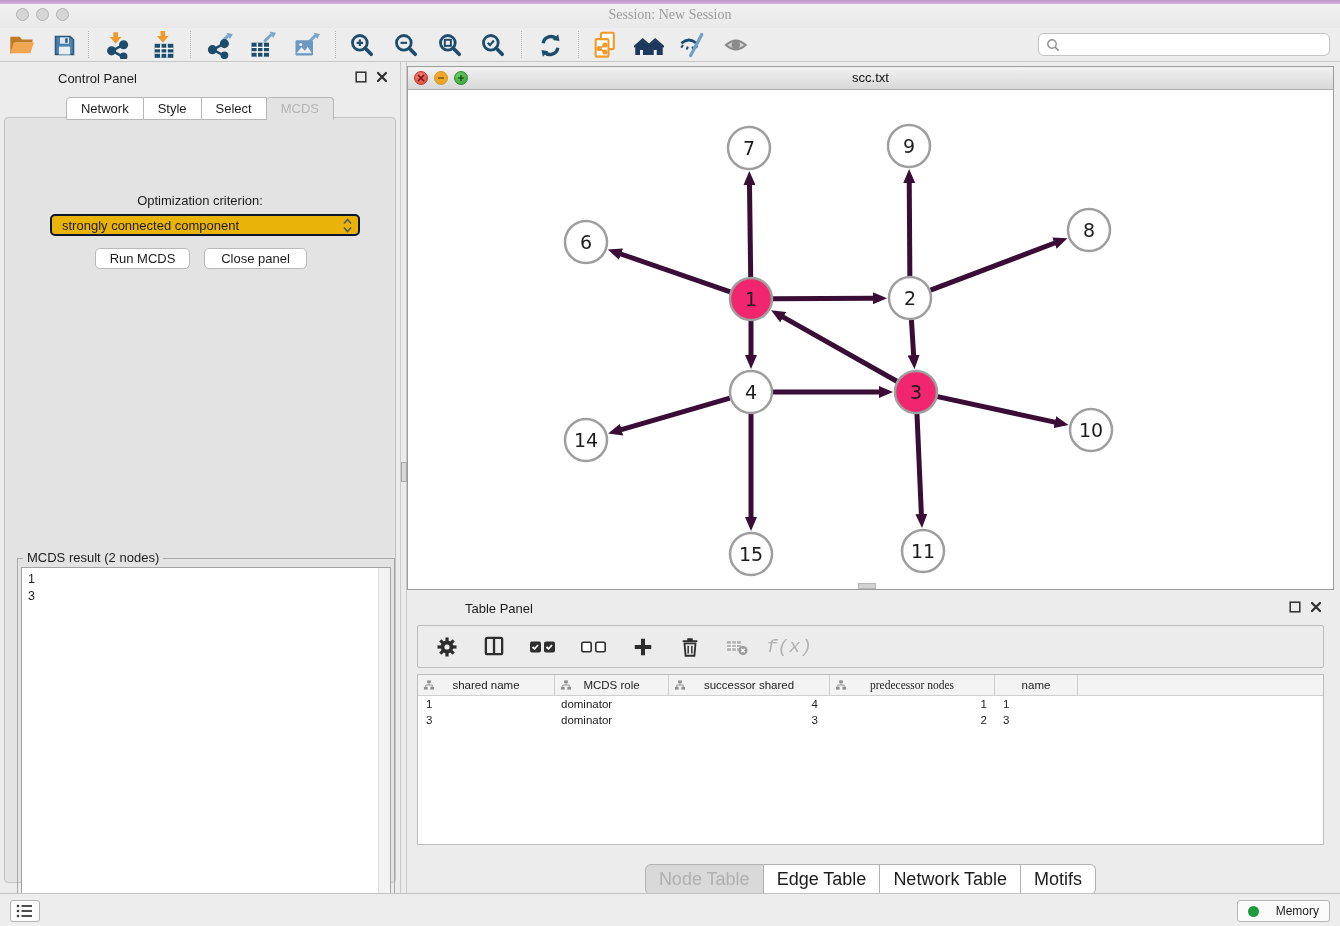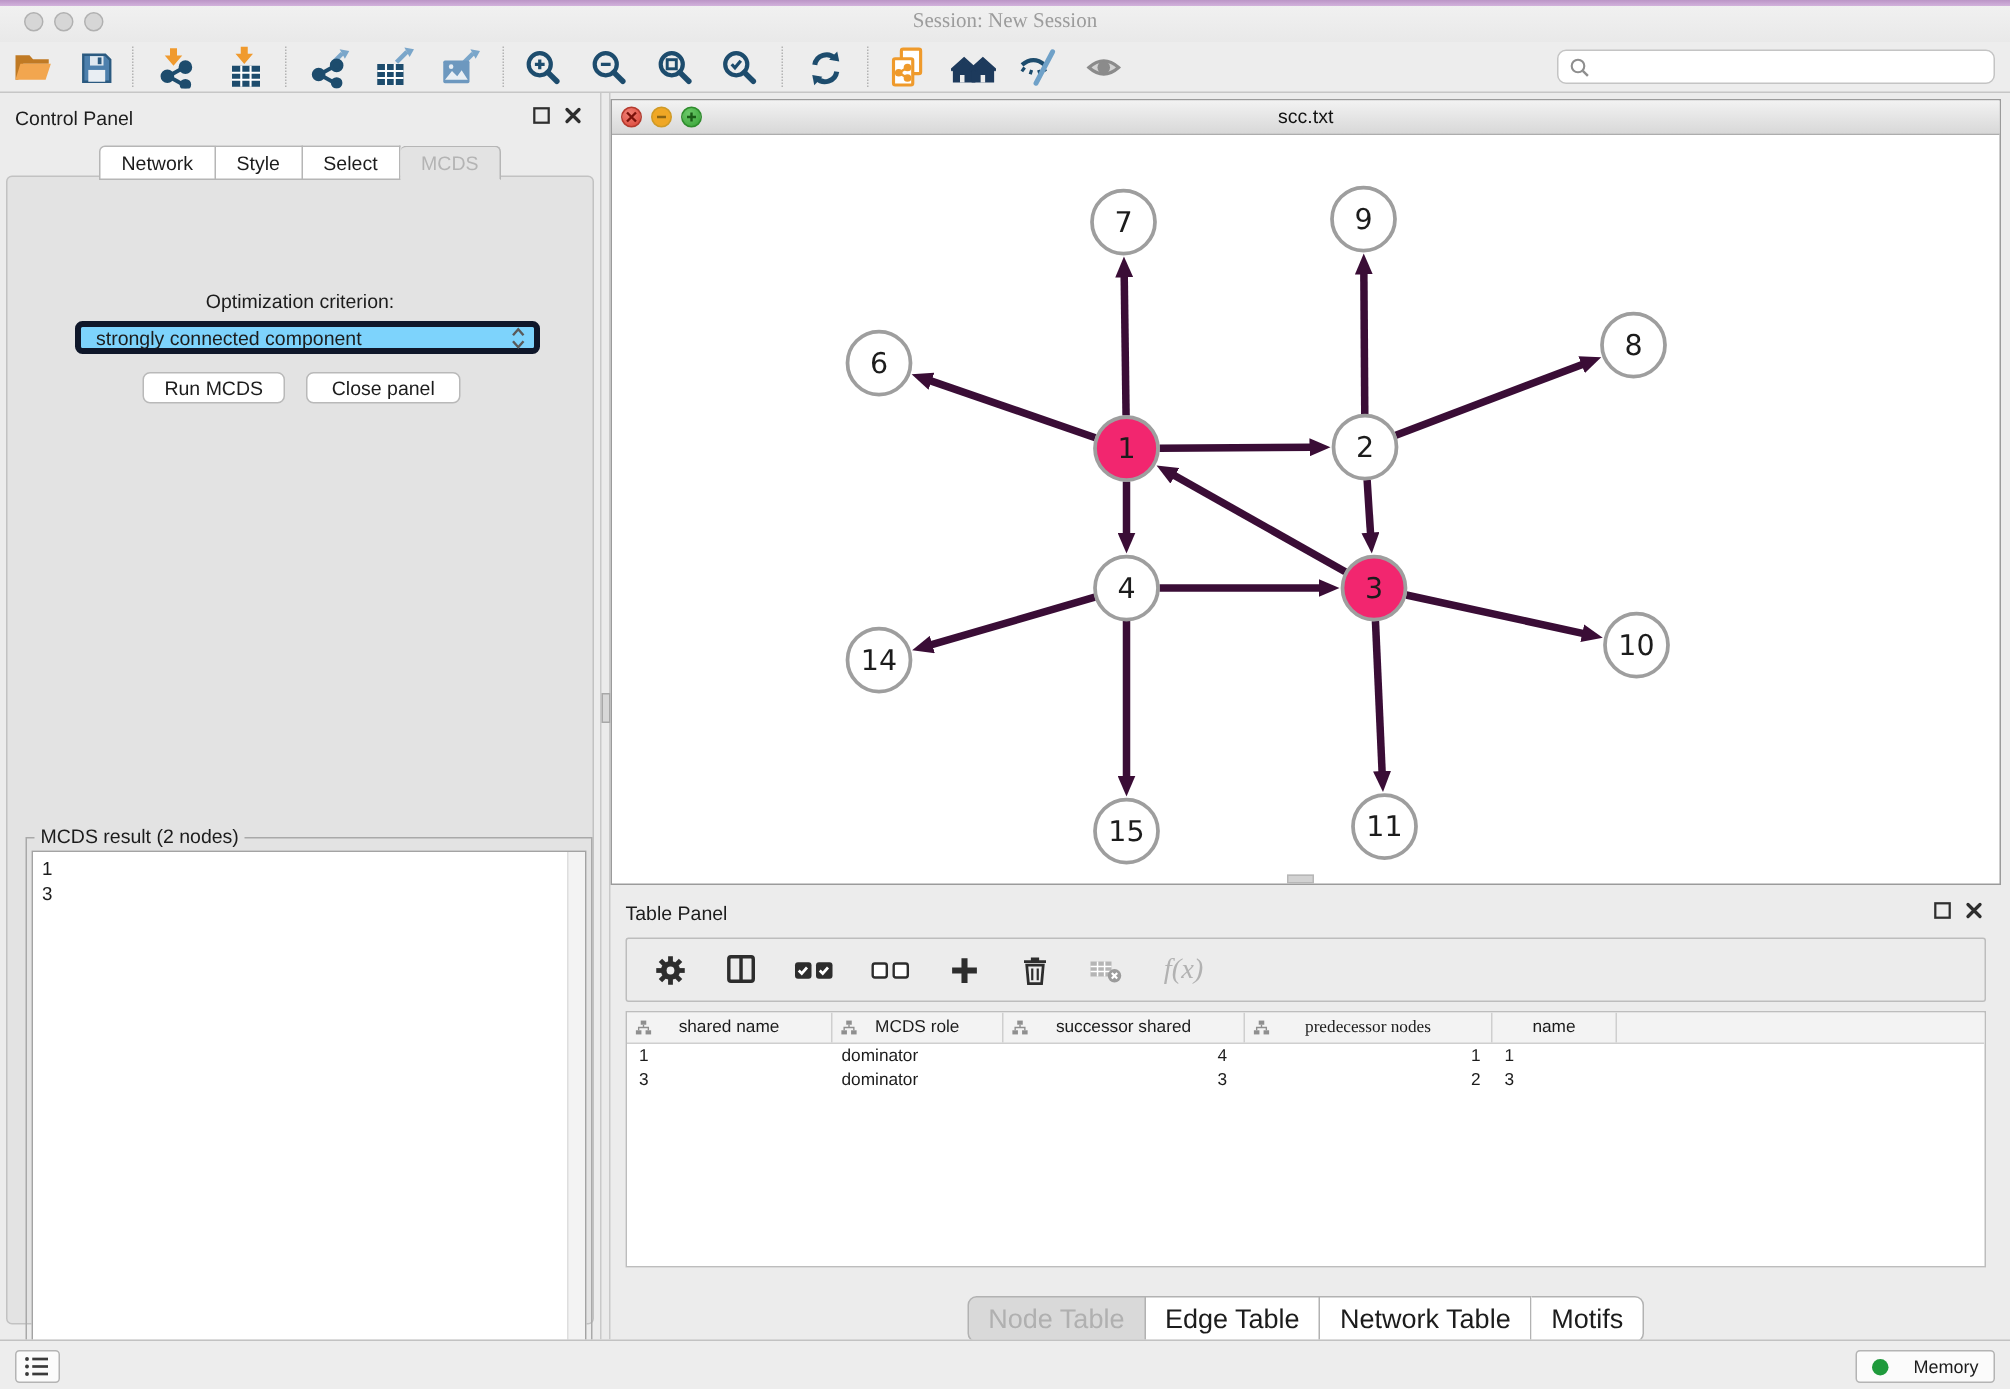--- a/index.html
+++ b/index.html
@@ -1,18 +1,18 @@
 <!DOCTYPE html>
 <html><head>
 <meta charset="utf-8">
 <style>
   html,body{margin:0;padding:0;background:#fff;}
   .app{position:relative;width:1340px;height:926px;background:#ececec;
        font-family:"Liberation Sans",sans-serif;color:#1c1c1c;overflow:hidden;}
-  .abs{position:absolute;}
+  .abs{position:absolute;margin-left:48px;}
 
   
   .titlebar{position:absolute;top:0;left:0;width:1340px;height:28px;background:linear-gradient(#f2f2f2,#e9e9e9);font-family:Liberation Serif, serif;}
   .accent{position:absolute;top:0;left:0;width:1340px;height:4px;background:linear-gradient(#bb95c7,#d2b2dc);}
   .tldot{position:absolute;top:8px;width:13px;height:13px;border-radius:50%;background:#d6d6d6;border:1px solid #b1b1b1;box-sizing:border-box;}
   .win-title{position:absolute;top:7px;left:0;width:100%;text-align:center;font-size:14px;color:#9c9c9c;}
 
   
   .toolbar{position:absolute;top:28px;left:0;width:1340px;height:34px;background:#ededed;border-bottom:1px solid #c6c6c6;box-sizing:border-box;}
   .tb{position:absolute;top:2px;width:30px;height:30px;display:flex;align-items:center;justify-content:center;}
@@ -24,21 +24,21 @@
   .cpanel{position:absolute;left:0;top:62px;width:400px;height:831px;}
   .panel-title{font-size:13px;color:#1c1c1c;}
   .panel-btns{position:absolute;display:flex;gap:9px;align-items:center;}
   .cp-tabs{position:absolute;top:35px;left:0;width:100%;display:flex;justify-content:center;z-index:2;}
   .cp-tab{height:21px;line-height:21px;padding:0 14px;background:#fff;border:1px solid #b6b6b6;border-left:none;font-size:13px;cursor:default;}
   .cp-tab:first-child{border-left:1px solid #b6b6b6;border-top-left-radius:4px;}
   .cp-tab:last-child{border-top-right-radius:4px;}
   .cp-tab.sel{background:#e3e3e3;color:#b4b4b4;border-bottom-color:#e3e3e3;border-top-left-radius:4px;border-top-right-radius:4px;}
   .cp-content{position:absolute;left:4px;top:55px;width:392px;height:766px;background:#e3e3e3;border:1px solid #c2c2c2;border-radius:4px;box-sizing:border-box;}
   .opt-label{position:absolute;top:75px;left:0;width:100%;text-align:center;font-size:13px;}
-  .dropdown{position:absolute;left:45px;top:96px;width:310px;height:22px;background:#7dd3fc;border:4px solid #0f172a;border-radius:5px;display:flex;align-items:center;padding:0 6px 0 10px;box-sizing:border-box;font-size:13px;}
+  .dropdown{position:absolute;left:45px;top:96px;width:310px;height:22px;background:#eab308;border:2px solid #0f172a;border-radius:5px;display:flex;align-items:center;padding:0 6px 0 10px;box-sizing:border-box;font-size:13px;}
   .dropdown .val{flex:1;}
   .pbtn{position:absolute;top:130px;height:21px;background:#fff;border:1px solid #b9b9b9;border-radius:5px;font-size:13px;display:flex;align-items:center;justify-content:center;box-sizing:border-box;cursor:default;}
   .result-group{position:absolute;left:12px;top:440px;width:376px;height:373px;border:1px solid #a9a9a9;}
   .result-legend{position:absolute;top:-9px;left:5px;background:#e3e3e3;padding:0 4px;font-size:13px;}
   .result-inner{position:absolute;left:3px;top:8px;right:3px;bottom:3px;background:#fff;border:1px solid #a3a3a3;overflow:hidden;}
   .result-scroll{position:absolute;top:0;right:0;bottom:0;width:11px;background:#f3f3f3;border-left:1px solid #dedede;}
   .result-lines{padding:3px 6px;font-size:12.5px;line-height:17px;}
 
   
   .splitter{position:absolute;left:400px;top:62px;width:7px;height:831px;background:#ebebeb;border-left:1px solid #c9c9c9;border-right:1px solid #c9c9c9;box-sizing:border-box;}
@@ -51,21 +51,21 @@
   .light.red{left:6px;background:radial-gradient(circle at 35% 30%,#f08074,#da4437);border:1px solid #b43a2e;}
   .light.yellow{left:26px;background:radial-gradient(circle at 35% 30%,#f9cf60,#eea621;);background-color:#efA725;border:1px solid #cf9a26;}
   .light.green{left:46px;background:radial-gradient(circle at 35% 30%,#6cc96a,#35a234);border:1px solid #2e8c2c;}
   .net-title{position:absolute;top:3px;left:0;width:100%;text-align:center;font-size:13px;color:#111;}
   .net-nub{position:absolute;left:450px;bottom:0px;width:16px;height:4px;background:#d2d2d2;border:1px solid #b7b7b7;}
 
   
   .tpanel{position:absolute;left:407px;top:597px;width:927px;height:291px;}
   .t-toolbar{position:absolute;left:10px;top:28px;width:907px;height:43px;border:1px solid #bdbdbd;border-radius:2px;box-sizing:border-box;display:flex;align-items:center;gap:21px;padding-left:16px;}
   .t-tbtn{display:flex;align-items:center;justify-content:center;width:26px;height:26px;}
-  .fx{font-family:Liberation Serif, serif;font-style:italic;font-size:19px;color:#b2b2b2;}
+  .fx{font-family:Liberation Mono, monospace;font-style:italic;font-size:19px;color:#b2b2b2;}
   .t-table{position:absolute;left:10px;top:77px;width:907px;height:171px;background:#fff;border:1px solid #bdbdbd;box-sizing:border-box;overflow:hidden;}
   .t-head{display:flex;height:20px;background:#f3f3f3;border-bottom:1px solid #cfcfcf;}
   .t-hcell{position:relative;display:flex;align-items:center;justify-content:center;border-right:1px solid #cfcfcf;font-size:11.5px;box-sizing:border-box;flex:0 0 auto;}
   .t-hcell .sorticon{position:absolute;left:5px;top:4px;}
   .t-hfill{flex:1 1 auto;}
   .t-row{display:flex;height:16px;align-items:center;font-size:11.5px;}
   .t-cell{box-sizing:border-box;flex:0 0 auto;white-space:nowrap;overflow:hidden;}
   .bottom-tabs{position:absolute;left:0;top:267px;width:100%;display:flex;justify-content:center;}
   .btab{height:21px;line-height:21px;padding:4px 13px;background:#fff;border:1px solid #b2b2b2;border-left:none;font-size:18px;font-weight:bold;font-weight:normal;}
   .btab:first-child{border-left:1px solid #b2b2b2;border-top-left-radius:6px;border-bottom-left-radius:6px;}

